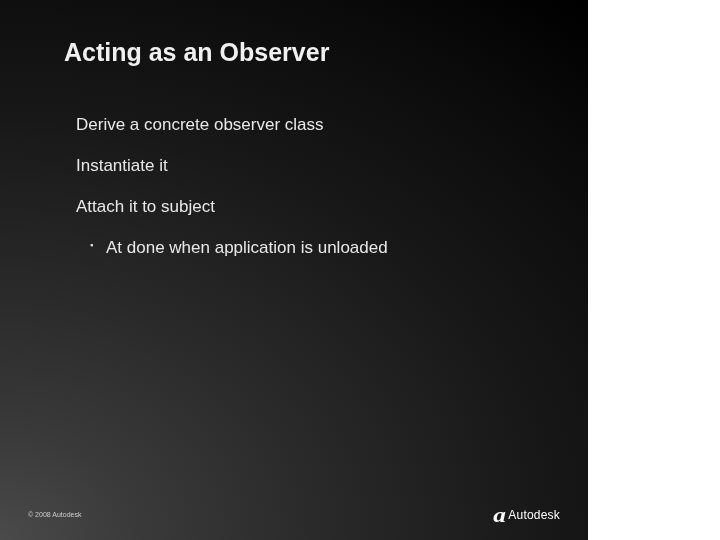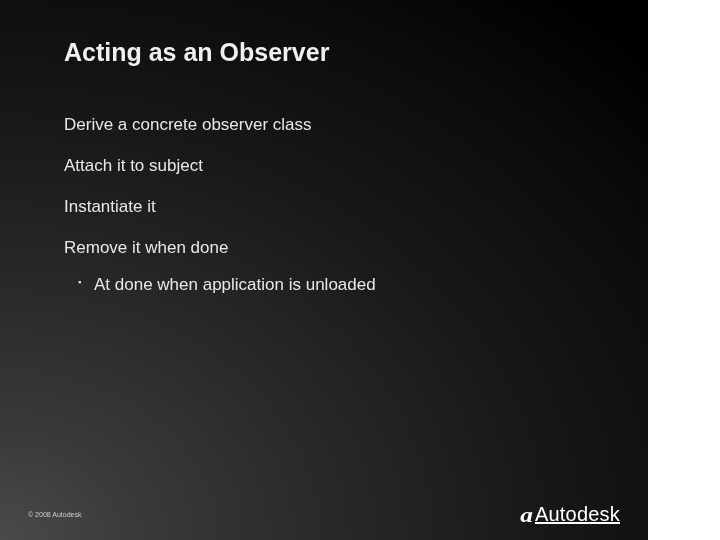--- a/index.html
+++ b/index.html
@@ -4,21 +4,21 @@
 <style>
   html, body {
     margin: 0;
     padding: 0;
     width: 720px;
     height: 540px;
     overflow: hidden;
     font-family: Arial, Helvetica, sans-serif;
   }
   .slide {
-    width: 648px;
+    width: 588px;
     height: 540px;
     background: radial-gradient(ellipse 900px 700px at 0px 540px,
                 #4a4a4a 0%,
                 #3a3a3a 15%,
                 #2a2a2a 35%,
                 #181818 60%,
                 #0a0a0a 85%,
                 #000000 100%);
     position: relative;
     color: #e8e8e8;
@@ -35,20 +35,21 @@
   .body {
     position: absolute;
     top: 114px;
     left: 64px;
     right: 60px;
     font-size: 17px;
     line-height: 1.35;
   }
   .item {
     margin-bottom: 18px;
+    margin-left: 12px;
   }
   .sub {
     margin-left: 30px;
     margin-top: 14px;
     margin-bottom: 18px;
     position: relative;
   }
   .sub::before {
     content: "\25AA";
     position: absolute;
@@ -77,41 +78,39 @@
     font-size: 22px;
     font-style: italic;
     font-weight: bold;
     color: #ffffff;
     line-height: 1;
     transform: scaleX(1.15);
     margin-right: -1px;
   }
   .logo-text {
     font-family: Arial, Helvetica, sans-serif;
-    font-size: 20px;
+    font-size: 12px;
     color: #ffffff;
     letter-spacing: 0.2px;
-    text-decoration: underline;
   }
 </style>
 </head>
 <body>
 
 <div class="slide">
 
   <div class="title">Acting as an Observer</div>
 
   <div class="body">
     <div class="item">
       <span>Derive a concrete observer class</span>
     </div>
+    <div class="item">Instantiate it</div>
     <div class="item">Attach it to subject</div>
-    <div class="item">Instantiate it</div>
     <div class="item">
-      <span>Remove it when done</span>
       <div class="sub">At done when application is unloaded</div>
     </div>
   </div>
 
   <div class="footer">© 2008 Autodesk</div>
 
   <div class="logo">
     <span class="logo-mark">a</span>
     <span class="logo-text">Autodesk</span>
   </div>

